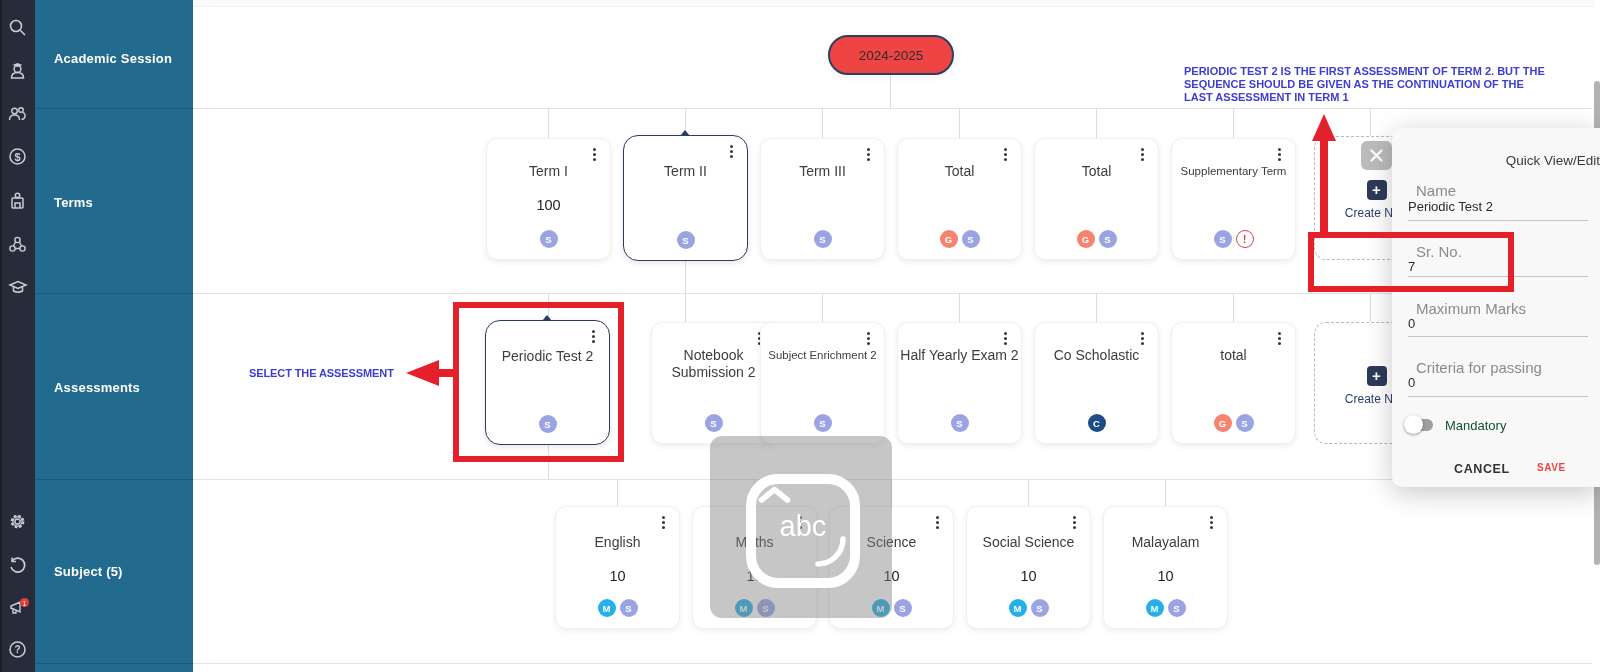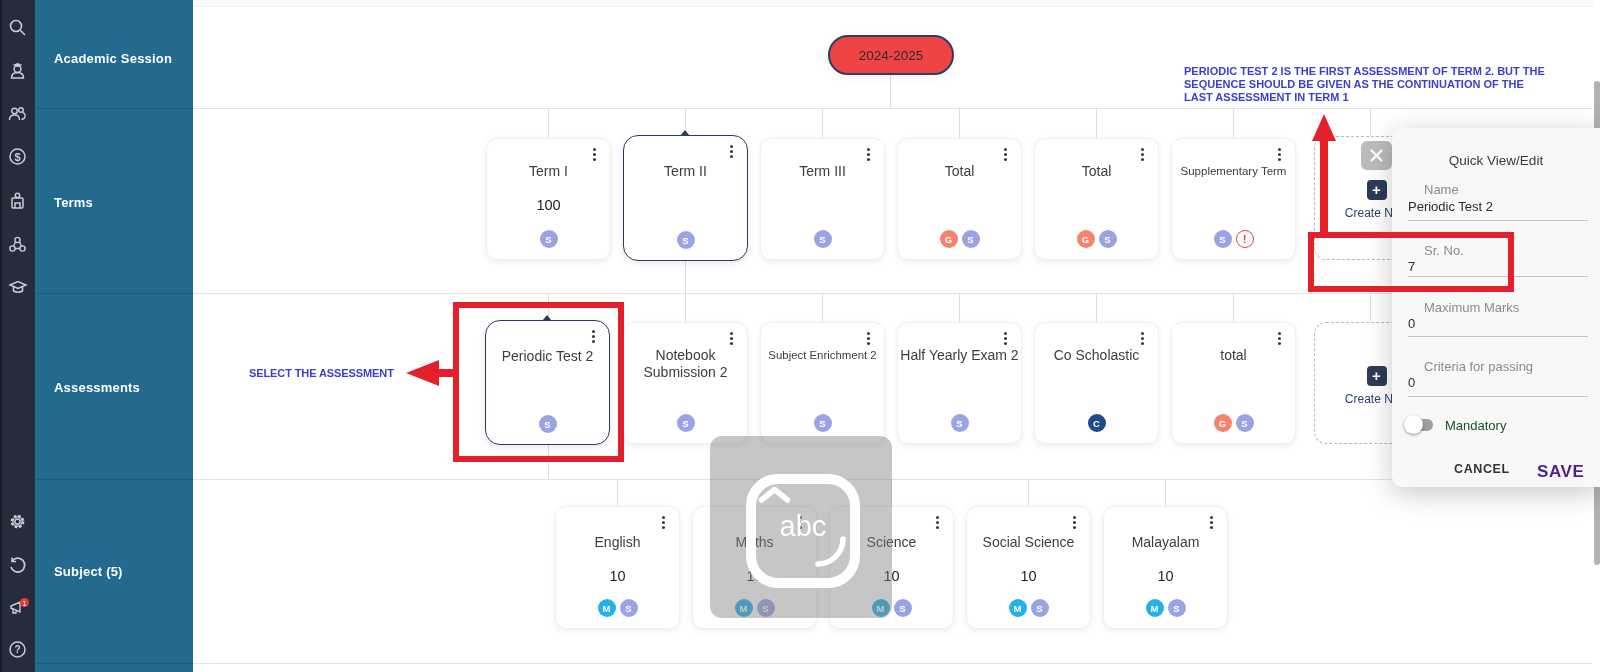--- a/index.html
+++ b/index.html
@@ -58,22 +58,22 @@
 .redbox { position:absolute; border:6px solid #e4212b; }
 .bluetxt { position:absolute; color:#3c3ed2; font-weight:bold; }
 
 
 #kbov { position:absolute; left:710px; top:436px; width:182px; height:182px; border-radius:12px;
   background:rgba(128,128,128,0.45); }
 
 
 #panel { position:absolute; left:1392px; top:128px; width:208px; height:359px; background:#f8f8f8;
   border-radius:10px 0 0 10px; box-shadow:0 6px 28px rgba(0,0,0,0.22); }
-#panel .ttl { position:absolute; top:146px; left:0; right:0; text-align:center; color:#3a3a3a; font-size:14.5px; }
-#panel .lab { position:absolute; left:32px; color:#8b8b8b; font-size:13px; }
+#panel .ttl { position:absolute; top:146px; left:0; right:0; text-align:right; color:#3a3a3a; font-size:14.5px; }
+#panel .lab { position:absolute; left:24px; color:#8b8b8b; font-size:15px; }
 #panel .val { position:absolute; left:16px; color:#2b2b2b; font-size:13px; }
 #panel .ul { position:absolute; left:16px; width:180px; height:1px; background:#c4c4c4; }
 #panel .ttl { top:25px; font-size:13.5px; }
 
 
 #xbtn { position:absolute; left:1361px; top:141px; width:31px; height:29px; background:#bcbcbc;
   border-radius:6px; }
 
 
 #sbar { position:absolute; left:1594px; top:81px; width:6px; height:484px; background:#b2b2b2; border-radius:3px; }
@@ -169,21 +169,21 @@
   </div>
 
   <div class="card sel" style="left:485px; top:320px; height:125px;">
     <div class="dia"></div>
     <div class="dots"></div>
       <div class="t" style="top:27px;">Periodic Test 2</div>
     <div class="badges">
         <div class="b bS">S</div>
       </div>
   </div>
-  <div class="card" style="left:623px; top:322px;">
+  <div class="card" style="left:651px; top:322px;">
     <div class="dots"></div>
       <div class="t">Notebook Submission 2</div>
     <div class="badges">
         <div class="b bS">S</div>
       </div>
   </div>
   <div class="card" style="left:760px; top:322px;">
     <div class="dots"></div>
       <div class="t" style="font-size:11.4px; white-space:nowrap;">Subject Enrichment 2</div>
     <div class="badges">
@@ -288,21 +288,21 @@
     <div class="lab" style="top:172px;">Maximum Marks</div>
     <div class="val" style="top:188px;">0</div>
     <div class="ul" style="top:208px;"></div>
     <div class="lab" style="top:231px;">Criteria for passing</div>
     <div class="val" style="top:247px;">0</div>
     <div class="ul" style="top:268px;"></div>
     <div class="abs" style="left:17px; top:291px; width:24px; height:12px; background:#9e9e9e; border-radius:7px;"></div>
     <div class="abs" style="left:12px; top:287px; width:19px; height:19px; background:#fff; border-radius:50%; box-shadow:0 1px 3px rgba(0,0,0,0.4);"></div>
     <div class="abs" style="left:53px; top:290px; color:#14532d; font-size:13px;">Mandatory</div>
     <div class="abs" style="left:62px; top:334px; color:#333; font-size:12.5px; font-weight:bold; letter-spacing:0.6px;">CANCEL</div>
-    <div class="abs" style="left:145px; top:334px; color:#4c1d95; font-size:17px; font-weight:bold; letter-spacing:0.6px;">SAVE</div>
+    <div class="abs" style="left:145px; top:334px; color:#ef4444; font-size:10px; font-weight:bold; letter-spacing:0.6px;">SAVE</div>
   </div>
 
   <div class="redbox" style="left:453px; top:302px; width:171px; height:160px;"></div>
 
   <div class="abs" style="left:406px; top:360px; width:0; height:0; border-top:13px solid transparent; border-bottom:13px solid transparent; border-right:33px solid #e4212b;"></div>
   <div class="abs" style="left:437px; top:369px; width:19px; height:8px; background:#e4212b;"></div>
   <div class="bluetxt" style="left:249px; top:367px; font-size:11px; letter-spacing:-0.1px;">SELECT THE ASSESSMENT</div>
 
   <div class="redbox" style="left:1308px; top:232px; width:206px; height:60px;"></div>
 

